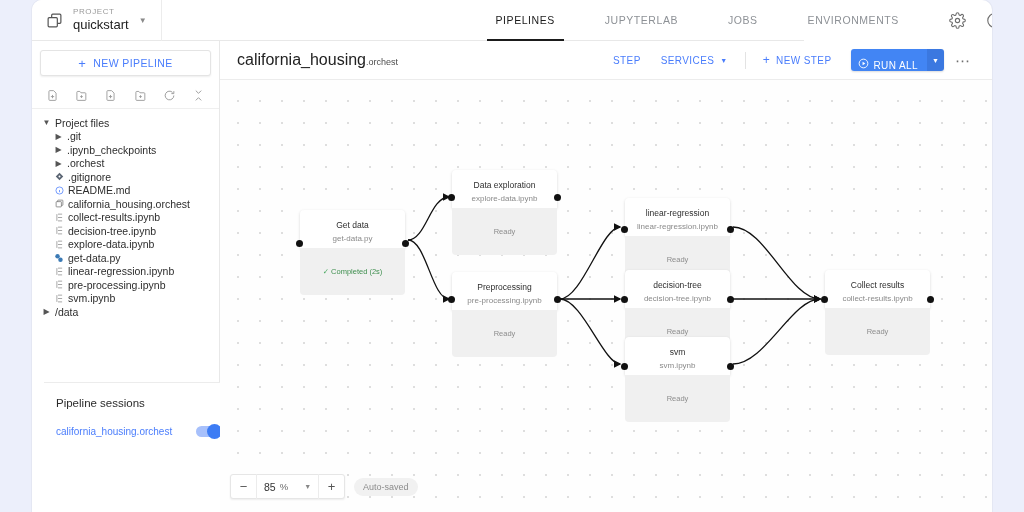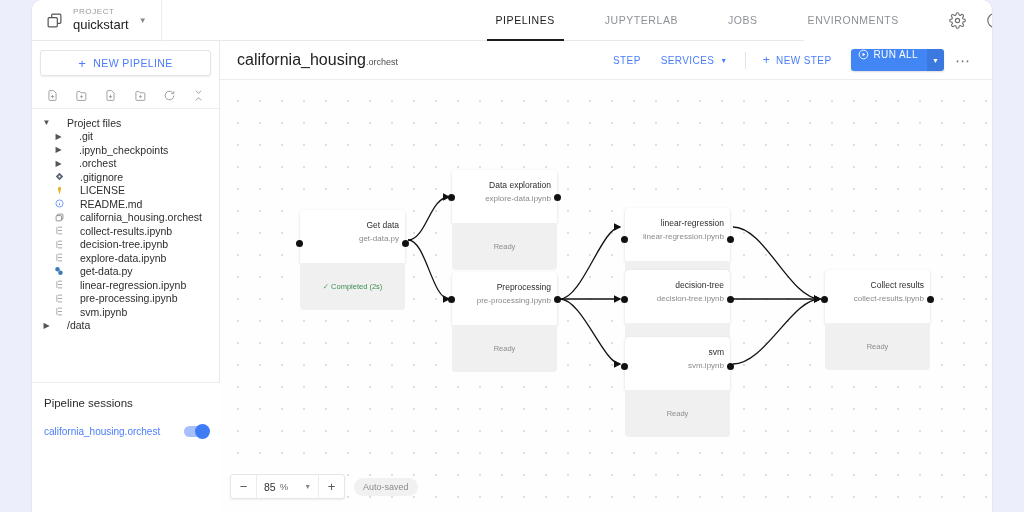--- a/index.html
+++ b/index.html
@@ -67,25 +67,25 @@
   .ftoolbar {
     display: flex; align-items: center; gap: 0; padding: 0 6px; height: 26px;
     border-bottom: 1px solid #efefef;
   }
   .ftoolbar .tb { width: 30px; height: 24px; display: flex; align-items: center; justify-content: center; color: #9b9b9b; cursor: pointer; }
 
   .tree { padding: 7px 0 0 0; font-size: 10.5px; color: #2d2d2d; }
   .trow { display: flex; align-items: center; height: 13.5px; padding-left: 8px; cursor: pointer; white-space: nowrap; }
   .trow .arw { width: 13px; color: #555; font-size: 8px; display: flex; justify-content: center; }
   .trow .ico { width: 14px; display: flex; align-items: center; justify-content: center; }
-  .trow .lbl { margin-left: 14px; }
+  .trow .lbl { margin-left: 2px; }
   .ind1 { padding-left: 20px; }
 
   .sessions {
-    position: absolute; left: 0; bottom: 0; width: 188px; height: 130px;
+    position: absolute; left: 12px; bottom: 0; width: 188px; height: 130px;
     border-top: 1px solid #ececec; background: #fff; padding: 14px 12px;
   }
   .sessions h4 { font-size: 11.5px; font-weight: 400; color: #2b2b2b; }
   .sessrow { display: flex; align-items: center; justify-content: space-between; margin-top: 17px; }
   .sessname { font-size: 10px; color: #4a7dfc; cursor: pointer; }
   .toggle { width: 24px; height: 11px; border-radius: 7px; background: #a7c0fb; position: relative; cursor: pointer; }
   .toggle::after { content:""; position:absolute; right: -2px; top: -2px; width: 15px; height: 15px; border-radius: 50%; background: #3d7cf4; }
 
   
   .pipehead {
@@ -98,38 +98,38 @@
   .phactions { margin-left: auto; display: flex; align-items: center; gap: 0; }
   .ph-link { font-size: 10px; letter-spacing: .4px; color: #4a7dfc; padding: 0 10px; cursor: pointer; display:flex; align-items:center; gap:6px;}
   .ph-caret { font-size: 7px; color: #4a7dfc; }
   .ph-div { width: 1px; height: 17px; background: #e3e3e3; margin: 0 7px; }
   .runall {
     display: flex; align-items: center; height: 22px; border-radius: 3px; overflow: hidden;
     margin-left: 9px; cursor: pointer; box-shadow: 0 1px 2px rgba(0,0,0,0.14);
   }
   .runall .main {
     background: #4285f4; color: #fff; font-size: 10px; letter-spacing: .4px;
-    display: flex; align-items: flex-start; gap: 5px; padding: 0 9px 0 7px; height: 22px;
+    display: flex; align-items: flex-end; gap: 5px; padding: 0 9px 0 7px; height: 22px;
   }
   .runall .split { background: #3b78e0; width: 17px; height: 22px; display: flex; align-items: center; justify-content: center; color: #fff; font-size: 7px; }
   .dots { color: #6f6f6f; font-size: 15px; padding: 0 4px 0 11px; letter-spacing: 1px; cursor: pointer; line-height: 1; }
 
   
   .canvas {
     position: absolute; left: 188px; top: 80px; width: 772px; height: 432px;
     background-color: #fefefe;
     background-image: radial-gradient(circle, #dedede 0.8px, transparent 0.8px);
     background-size: 22px 22px; background-position: 7px 10px;
     overflow: hidden;
   }
   .node { position: absolute; width: 105px; }
   .node .body {
     background: #fff; border-radius: 4px 4px 0 0;
     box-shadow: 0 1px 3px rgba(0,0,0,0.16);
-    padding: 10px 6px 20px 6px; text-align: right;
+    padding: 10px 6px 5px 6px; text-align: center;
   }
   .node .ttl { font-size: 8.5px; color: #2e2e2e; line-height: 1.25; }
   .node .fn { font-size: 8px; color: #8a8a8a; margin-top: 3px; line-height: 1.2; }
   .node .status {
     background: #f0f0f0; color: #8d8d8d; font-size: 7.5px;
     text-align: center; padding: 19px 0; border-radius: 0 0 4px 4px;
   }
   .node .status.done { color: #3f8f4f; }
   .node .status .chk { color: #49a860; }
   .port { position: absolute; width: 7px; height: 7px; border-radius: 50%; background: #111; }
@@ -266,29 +266,20 @@
         <span class="lbl">.orchest</span>
       </div>
       <div class="trow ind1">
         <span class="ico">
           <svg width="9" height="9" viewBox="0 0 24 24" fill="#5a6472">
               <path d="M12 2l10 10-10 10L2 12z"></path>
               <circle cx="12" cy="12" r="2.6" fill="#fff"></circle>
             </svg>
         </span>
         <span class="lbl">.gitignore</span>
-      </div>
-      <div class="trow ind1">
-        <span class="ico">
-          <svg width="9" height="9" viewBox="0 0 24 24" fill="#e8b12a">
-              <rect x="8" y="2" width="8" height="11" rx="4"></rect>
-              <path d="M9 13h6l-3 9z"></path>
-            </svg>
-        </span>
-        <span class="lbl">LICENSE</span>
       </div>
       <div class="trow ind1">
         <span class="ico">
           <svg width="9" height="9" viewBox="0 0 24 24" fill="none" stroke="#4a7dfc" stroke-width="2">
               <circle cx="12" cy="12" r="9.5"></circle>
               <path d="M12 10.5v6M12 7.4v.2"></path>
             </svg>
         </span>
         <span class="lbl">README.md</span>
       </div>
@@ -449,21 +440,21 @@
     <div class="node" style="left:232px; top:192px;">
       <div class="body">
         <div class="ttl">Preprocessing</div>
         <div class="fn">pre-processing.ipynb</div>
       </div>
       <div class="status">Ready</div>
       <span class="port l" style="top:24px;"></span>
       <span class="port r" style="top:24px;"></span>
     </div>
 
-    <div class="node" style="left:405px; top:128px;">
+    <div class="node" style="left:405px; top:118px;">
       <div class="body">
         <div class="ttl">linear-regression</div>
         <div class="fn">linear-regression.ipynb</div>
       </div>
       <div class="status">Ready</div>
       <span class="port l" style="top:28px;"></span>
       <span class="port r" style="top:28px;"></span>
     </div>
 
     <div class="node" style="left:405px; top:190px;">

